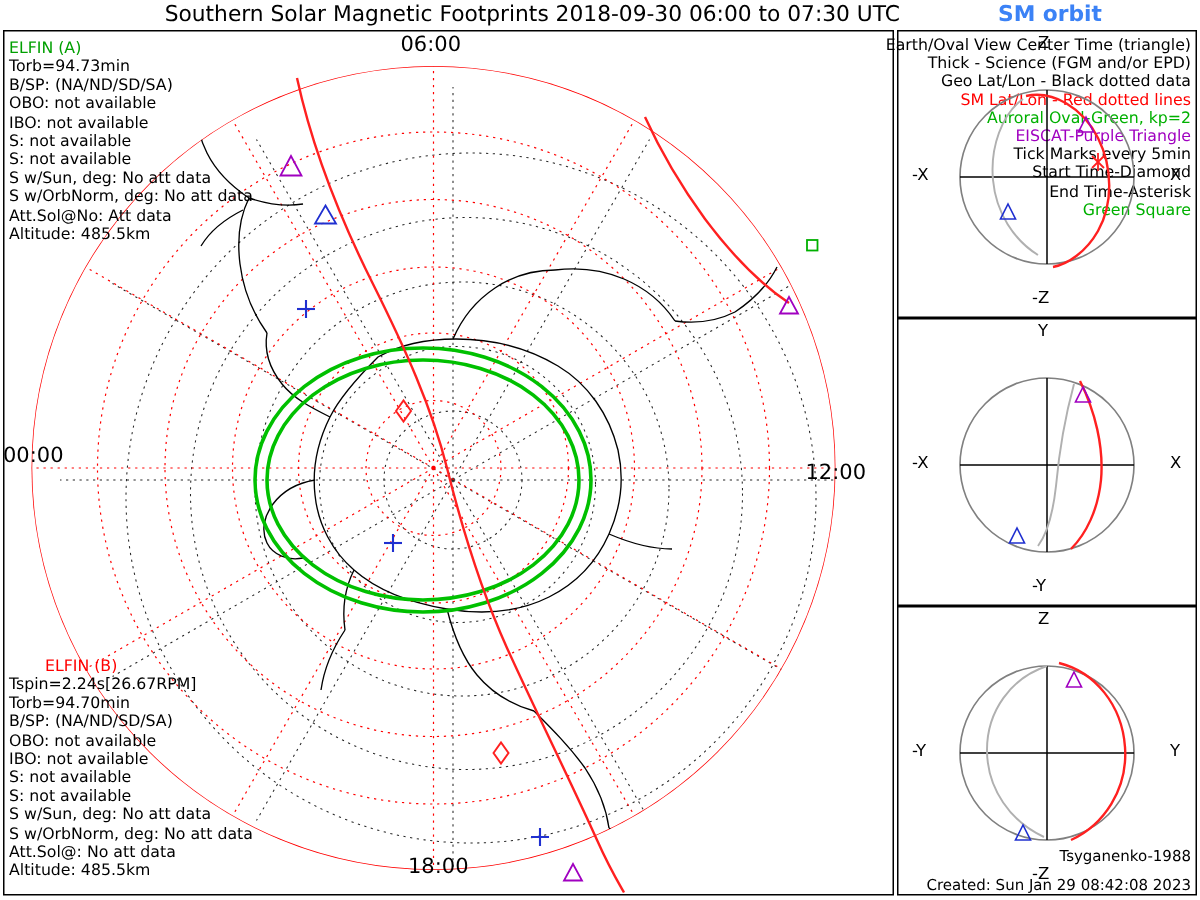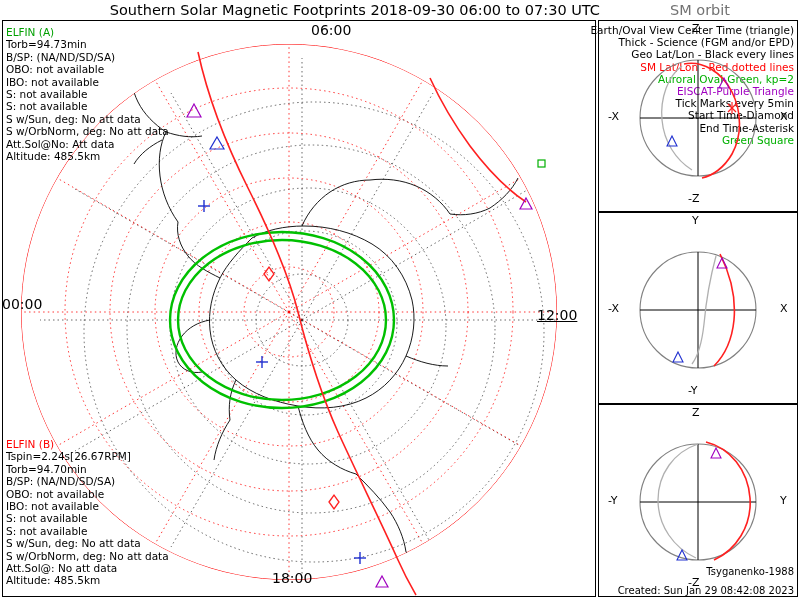--- a/index.html
+++ b/index.html
@@ -5,43 +5,43 @@
   html,body{margin:0;padding:0;background:#ffffff;}
   body{width:800px;height:600px;overflow:hidden;font-family:"DejaVu Sans",sans-serif;}
   #root{position:relative;width:800px;height:600px;background:#ffffff;}
 
   .title{
     position:absolute;left:0;top:2px;width:600px;text-align:right;
     font-size:14.5px;color:#000;letter-spacing:0px;white-space:nowrap;
   }
   .sm-title{
     position:absolute;left:600px;top:2px;width:200px;text-align:center;
-    font-size:14.5px;color:#737373;white-space:nowrap;
+    font-size:14.5px;color:#3b82f6;white-space:nowrap;font-weight:bold;
   }
 
   .frame-left{position:absolute;left:2px;top:20px;width:594px;height:577px;border:1px solid #000;box-sizing:border-box;}
   .frame-r1{position:absolute;left:598px;top:20px;width:200px;height:192px;border:1px solid #000;box-sizing:border-box;}
   .frame-r2{position:absolute;left:598px;top:212px;width:200px;height:192px;border:1px solid #000;box-sizing:border-box;}
   .frame-r3{position:absolute;left:598px;top:404px;width:200px;height:193px;border:1px solid #000;box-sizing:border-box;}
 
   .mapwrap{position:absolute;left:2px;top:20px;width:594px;height:577px;overflow:hidden;}
 
   .legend{position:absolute;right:6px;top:24px;text-align:right;font-size:10.5px;line-height:12.2px;color:#000;}
   .legend .red{color:#ff0000;}
   .legend .green{color:#00b000;}
   .legend .purple{color:#a000c0;}
 
   .blockA{position:absolute;left:6px;top:26px;font-size:10.5px;line-height:12.4px;color:#000;}
   .blockA .hdr{color:#00a000;}
   .blockB{position:absolute;left:6px;top:438px;font-size:10.5px;line-height:12.4px;color:#000;}
-  .blockB .hdr{color:#ff0000;}
+  .blockB .hdr{color:#ff0000;margin-left:24px;}
 
   .clock{position:absolute;font-size:14px;color:#000;}
-  .c06{left:267px;top:22px;margin-left:44px;}
-  .c12{left:537px;top:307px;text-decoration:underline;}
+  .c06{left:267px;top:22px;}
+  .c12{left:537px;top:307px;}
   .c18{left:272px;top:570px;}
   .c00{left:2px;top:296px;}
 
   .credit{position:absolute;right:6px;bottom:22px;text-align:right;font-size:10px;line-height:12px;color:#000;}
   .created{position:absolute;right:6px;bottom:4px;text-align:center;font-size:10px;color:#000;}
 
   .axlbl{position:absolute;font-size:11px;color:#000;}
 
   svg{display:block;}
 </style>
@@ -166,21 +166,21 @@
           <polygon points="380,556 386,567 374,567"></polygon>
         </g>
         <rect x="536" y="140" width="7" height="7" fill="none" stroke="#00b000" stroke-width="1.2"></rect>
       </g>
     </svg>
   </div>
 
   <div class="legend">
     <div>Earth/Oval View Center Time (triangle)</div>
     <div>Thick - Science (FGM and/or EPD)</div>
-    <div>Geo Lat/Lon - Black every lines</div>
+    <div>Geo Lat/Lon - Black dotted data</div>
     <div class="red">SM Lat/Lon - Red dotted lines</div>
     <div class="green">Auroral Oval-Green, kp=2</div>
     <div class="purple">EISCAT-Purple Triangle</div>
     <div>Tick Marks every 5min</div>
     <div>Start Time-Diamond</div>
     <div>End Time-Asterisk</div>
     <div class="green">Green Square</div>
   </div>
 
   <div class="blockA">

